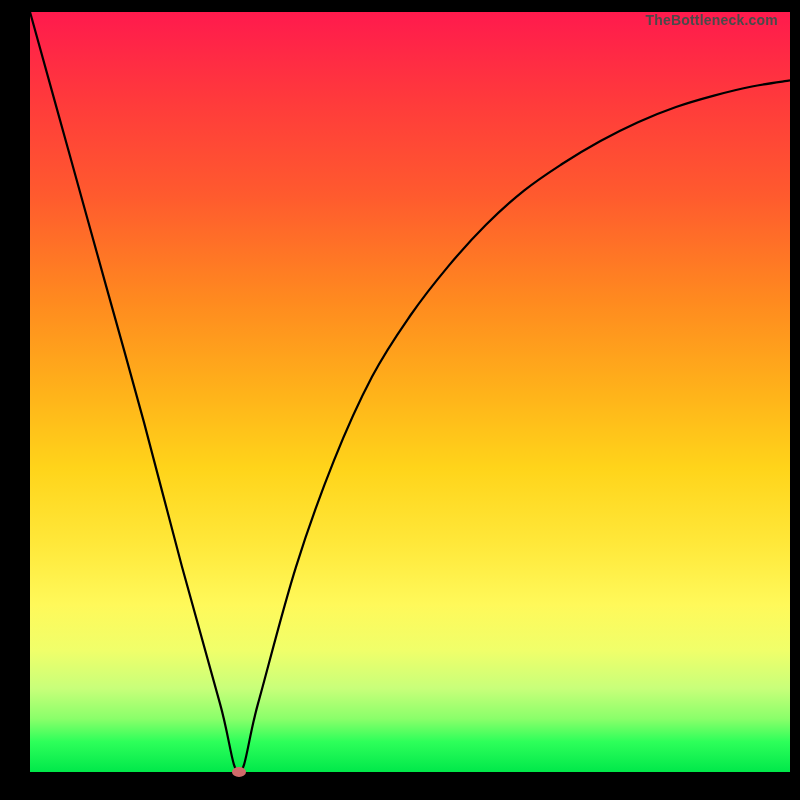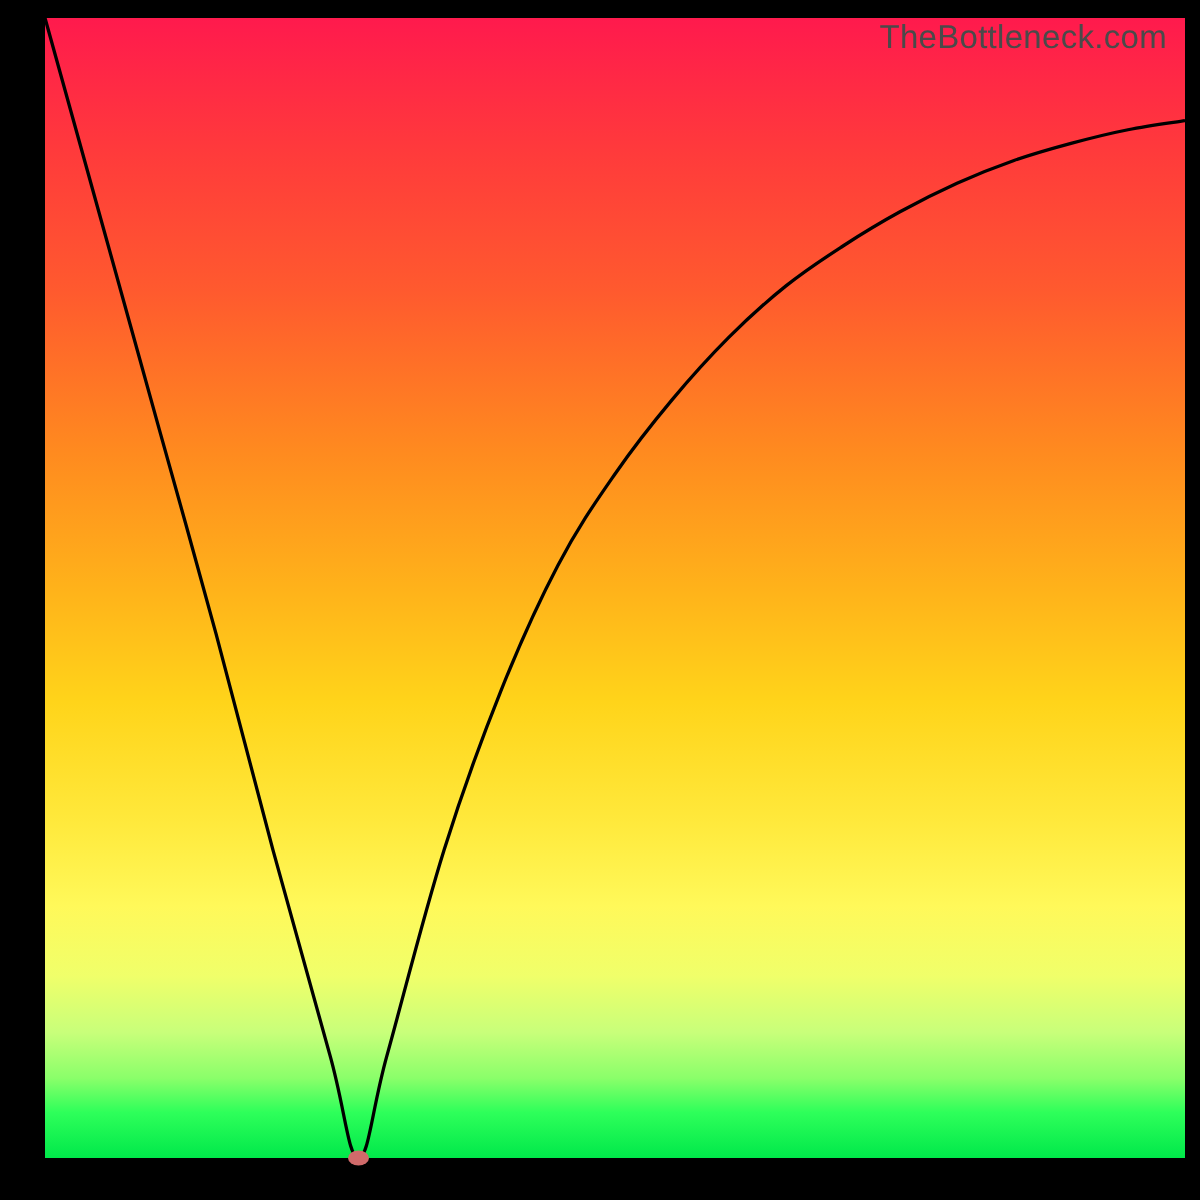--- a/index.html
+++ b/index.html
@@ -36,23 +36,23 @@
       #c8ff7a 89%,
       #8aff6a 93%,
       #2eff5a 96%,
       #00e84a 100%);
   }
   .watermark {
     position: absolute;
     top: 0px;
     right: 12px;
     color: #4a4a4a;
-    font-size: 22px;
+    font-size: 14px;
     letter-spacing: 0.2px;
-    font-weight: 400;
+    font-weight: 700;
     user-select: none;
   }
   svg.curve {
     position: absolute;
     left: 0;
     top: 0;
     width: 760px;
     height: 760px;
   }
   .marker {

